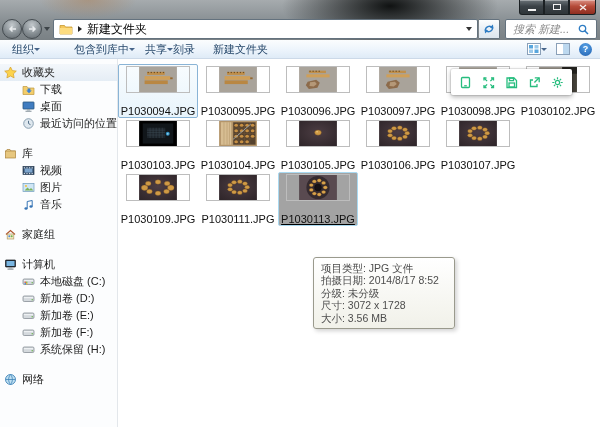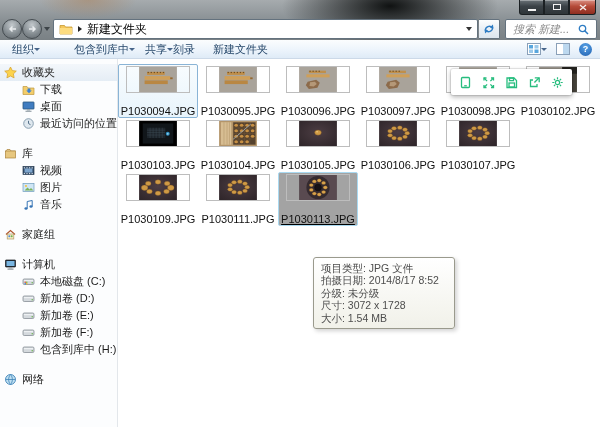--- a/index.html
+++ b/index.html
@@ -488,21 +488,21 @@
       <span>新加卷 (F:)</span>
     </div>
     <div class="sb-item lvl1">
       <span class="sb-ico">
           <svg width="13" height="13">
             <rect x="1" y="4" width="11" height="5.5" rx="1.2" fill="#d4d9dd" stroke="#868e95" stroke-width="0.8"></rect>
             <rect x="2" y="5" width="9" height="1.2" fill="#eef1f3"></rect>
             <circle cx="10.2" cy="7.8" r="0.7" fill="#5fae3f"></circle>
           </svg>
         </span>
-      <span>包含到库中 (H:)</span>
+      <span>系统保留 (H:)</span>
     </div>
     <div class="sb-gap"></div>
     <div class="sb-item">
       <span class="sb-ico">
           <svg width="13" height="13">
             <circle cx="6.5" cy="6.5" r="5" fill="#bfe0f2" stroke="#3f83b8" stroke-width="0.9"></circle>
             <path d="M1.5 6.5h10M6.5 1.5c2.5 3 2.5 7 0 10M6.5 1.5c-2.5 3-2.5 7 0 10" stroke="#3f83b8" stroke-width="0.8" fill="none"></path>
           </svg>
         </span>
       <span>网络</span>
@@ -637,14 +637,14 @@
         <path d="M6.5 1.3v2M6.5 9.7v2M1.3 6.5h2M9.7 6.5h2M2.9 2.9l1.4 1.4M10.1 10.1 8.7 8.7M10.1 2.9 8.7 4.3M2.9 10.1l1.4-1.4"></path>
       </svg>
   </div>
 </div>
 
 <div class="tooltip">
   <div>项目类型: JPG 文件</div>
   <div>拍摄日期: 2014/8/17 8:52</div>
   <div>分级: 未分级</div>
   <div>尺寸: 3072 x 1728</div>
-  <div>大小: 1.54 MB</div>
+  <div>大小: 3.56 MB</div>
 </div>
 
 </body></html>

